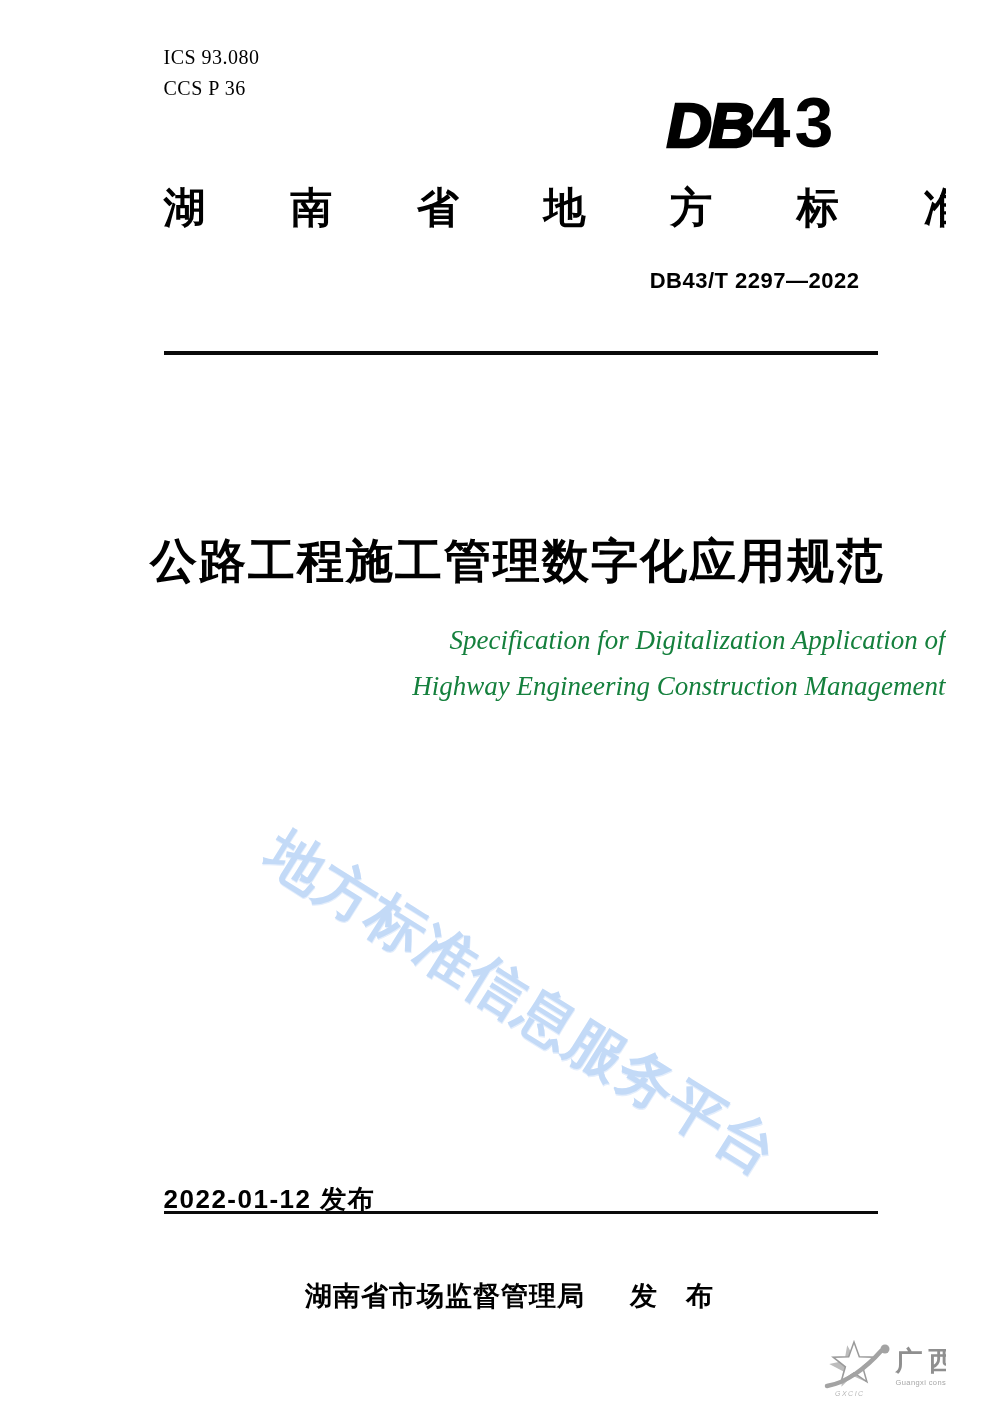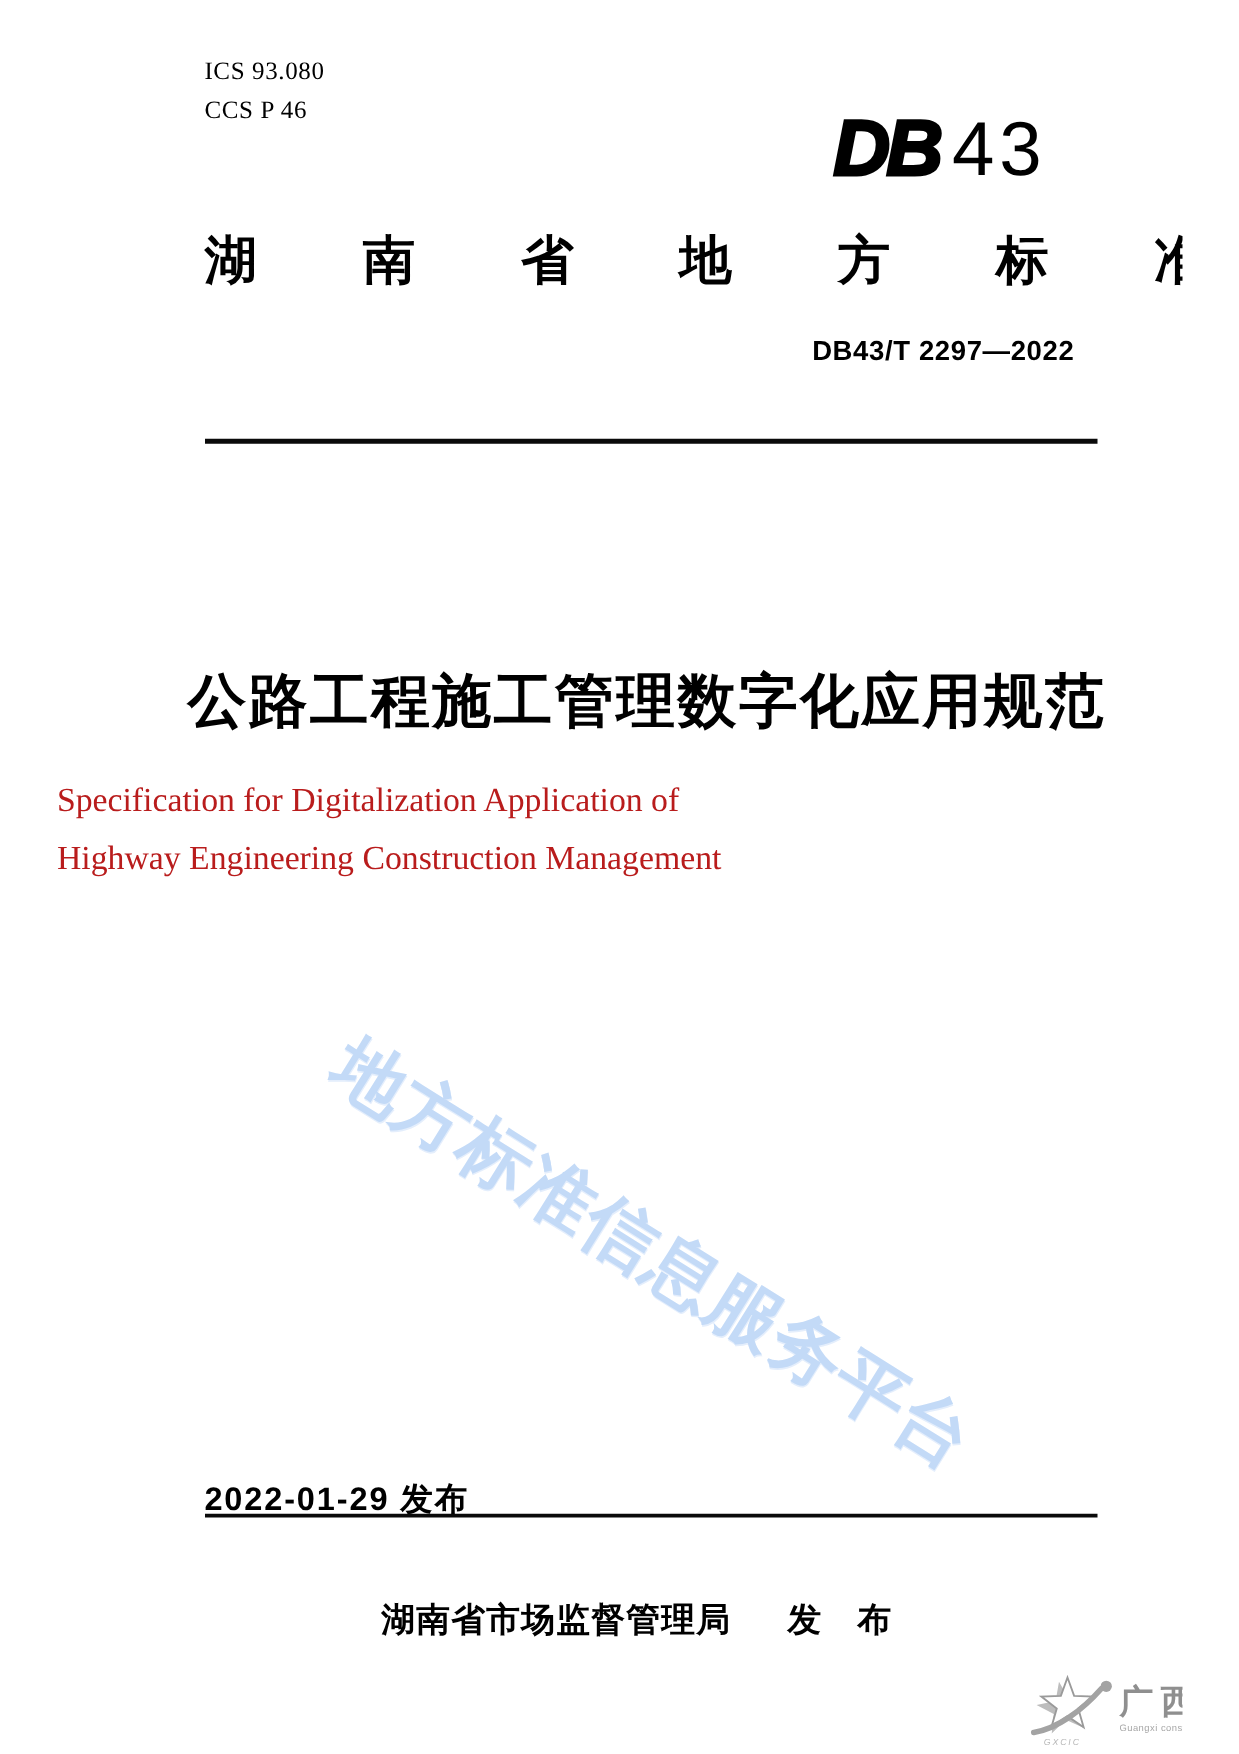--- a/index.html
+++ b/index.html
@@ -17,41 +17,41 @@
   }
   .db-logo {
     position:absolute; left:621px; top:88px;
     display:flex; align-items:baseline; line-height:1;
   }
   .db-logo .db {
     font-size:63px; font-weight:bold; letter-spacing:-3px;font-style:italic;
     -webkit-text-stroke:2.5px #000;
   }
   .db-logo .num {
-    font-size:61px; font-weight:normal; margin-left:10px; letter-spacing:4px;
+    font-size:70px; font-weight:bold; letter-spacing:4px;
   }
   .std-type {
     position:absolute; left:118px; width:802px; top:184px;
     display:flex; justify-content:space-between;
     font-size:42px; font-weight:600; line-height:1.15;
   }
   .std-no {
     position:absolute; right:86px; top:268px;
     font-size:22px; font-weight:600; letter-spacing:0.5px;
   }
   .rule-top   { position:absolute; left:118px; right:68px; top:351px; height:4px; background:#0a0a0a; }
   .title {
     position:absolute; left:0; right:0; top:530px; margin:0;
     text-align:center; font-size:47px; font-weight:bold; letter-spacing:2px;
     transform:translateX(22px);
   }
   .title-en {
     position:absolute; left:0; right:0; top:617px;
-    text-align:left; font-family:"Liberation Serif", serif;
-    font-size:27px; line-height:46px; font-weight:400; color:#b91c1c;
+    text-align:right; font-family:"Liberation Serif", serif;
+    font-size:27px; line-height:46px; font-weight:400; color:#15803d;font-style:italic;
   }
   .watermark {
     position:absolute; left:246px; top:814px;
     font-size:58px; font-weight:600; letter-spacing:1px;
     color:#c3daf7; text-shadow:1px 1px 0 #e4eefc;
     white-space:nowrap;
     transform:rotate(32deg); transform-origin:0 0;
     pointer-events:none;
   }
   .dates {
@@ -82,21 +82,21 @@
     margin-top:2px; white-space:nowrap;
   }
 </style>
 </head>
 <body>
 
 <div class="page">
 
   <div class="code-block">
     <div>ICS 93.080</div>
-    <div>CCS P 46</div>
+    <div>CCS P 36</div>
   </div>
 
   <div class="db-logo">
     <span class="db">DB</span>
     <span class="num">43</span>
   </div>
 
   <div class="std-type">
       <span>湖</span>
       <span>南</span>
@@ -114,21 +114,21 @@
   <h1 class="title">公路工程施工管理数字化应用规范</h1>
 
   <div class="title-en">
     <div>Specification for Digitalization Application of</div>
     <div>Highway Engineering Construction Management</div>
   </div>
 
   <div class="watermark">地方标准信息服务平台</div>
 
   <div class="dates">
-    <span>2022-01-29 发布</span>
+    <span>2022-01-12 发布</span>
   </div>
 
   <div class="rule-bottom"></div>
 
   <div class="publisher">
     <span>湖南省市场监督管理局</span>
     <span>发　布</span>
   </div>
 
   <div class="gx-logo">

